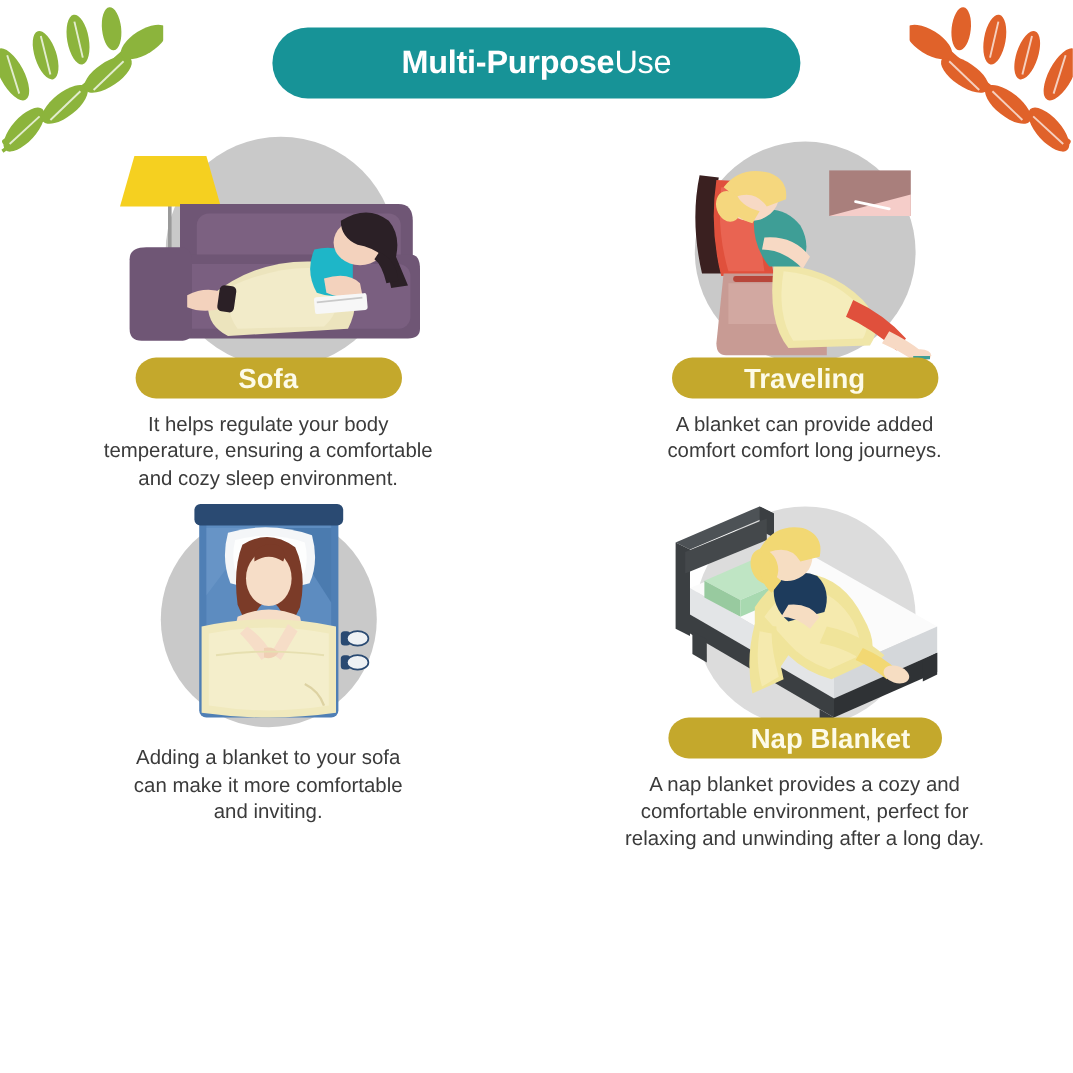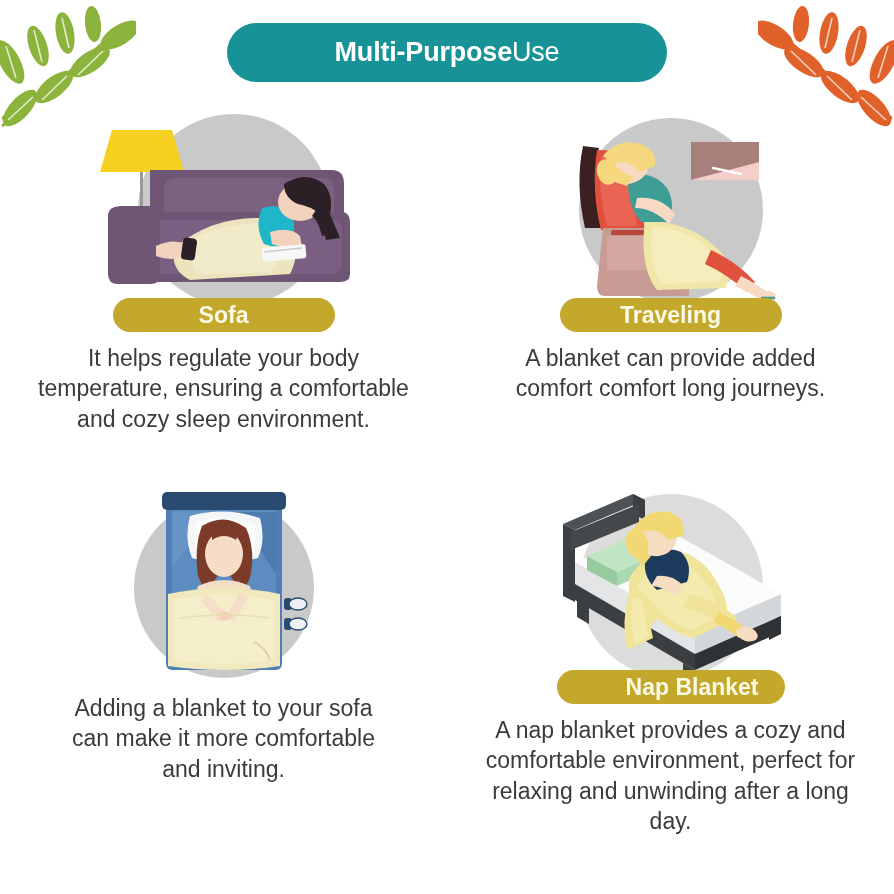--- a/index.html
+++ b/index.html
@@ -55,21 +55,20 @@
 
   
   .grid {
     position: absolute;
     top: 110px;
     left: 0;
     width: 718px;
     display: grid;
     grid-template-columns: 447px 447px;
     grid-template-rows: auto auto;
-    row-gap: 48px;
   }
   .card {
     display: flex;
     flex-direction: column;
     align-items: center;
   }
   .art {
     position: relative;
     width: 260px;
     height: 200px;
@@ -96,21 +95,21 @@
     font-size: 23px;
     font-weight: 700;
     line-height: 1;
     white-space: nowrap;
   }
   .desc {
     margin-top: 11px;
     width: 380px;
     text-align: center;
     color: #3b3b3b;
-    font-size: 23px;
+    font-size: 17px;
     line-height: 1.32;
     white-space: pre-line;
   }
   .desc.narrow { width: 330px; }
   .desc.wide   { width: 400px; }
 </style>
 </head>
 <body>
 
 <div class="page">

